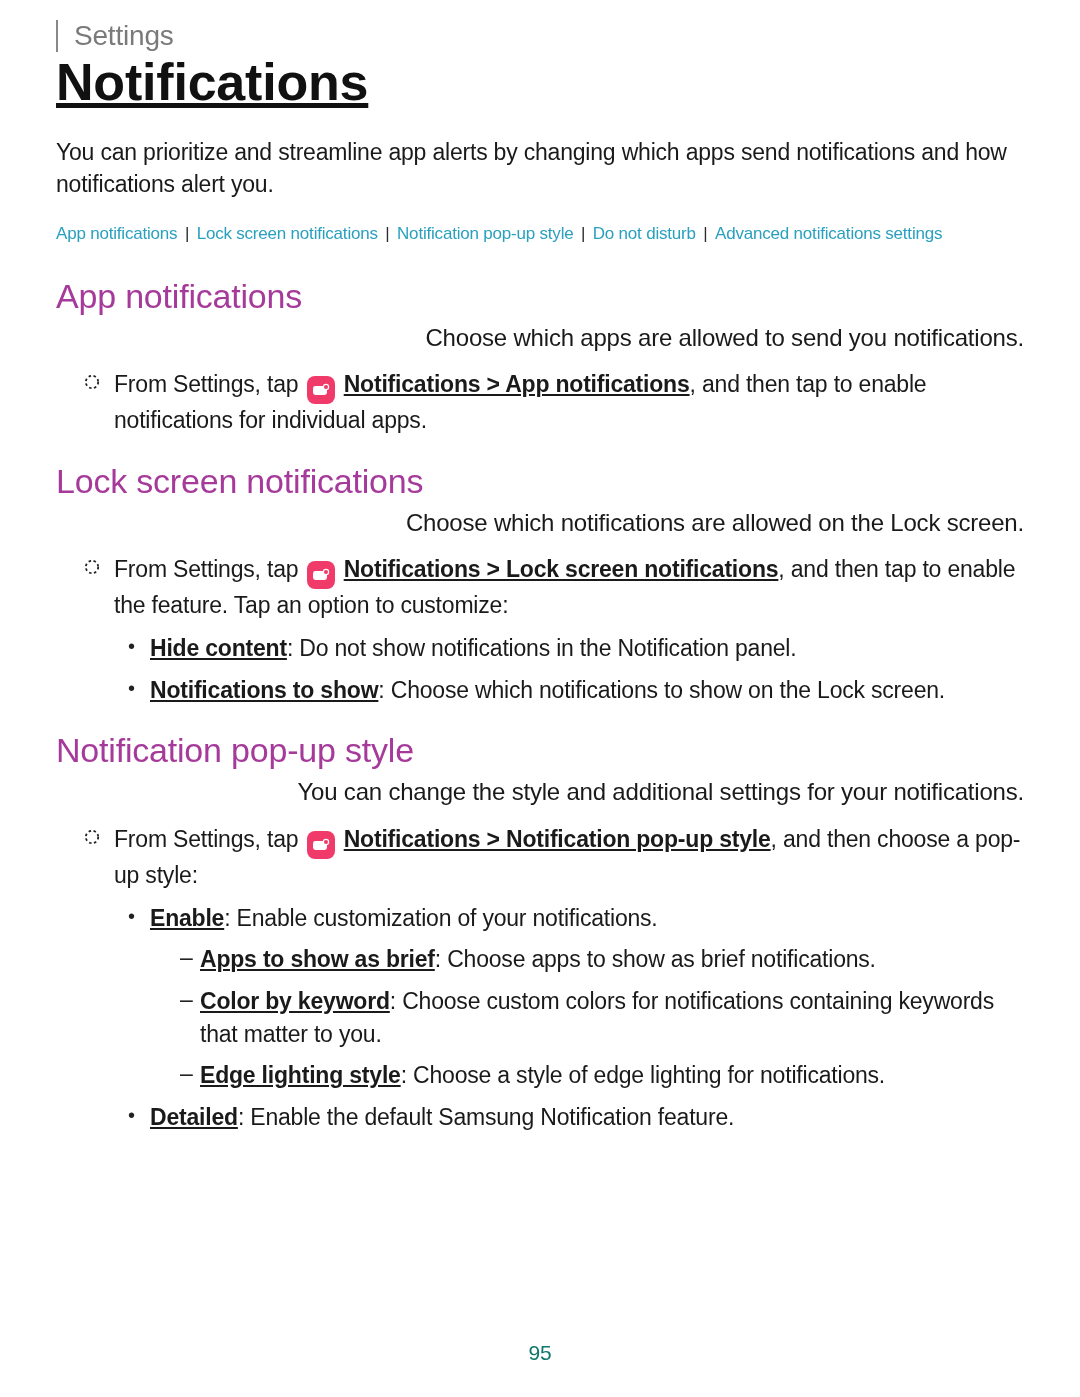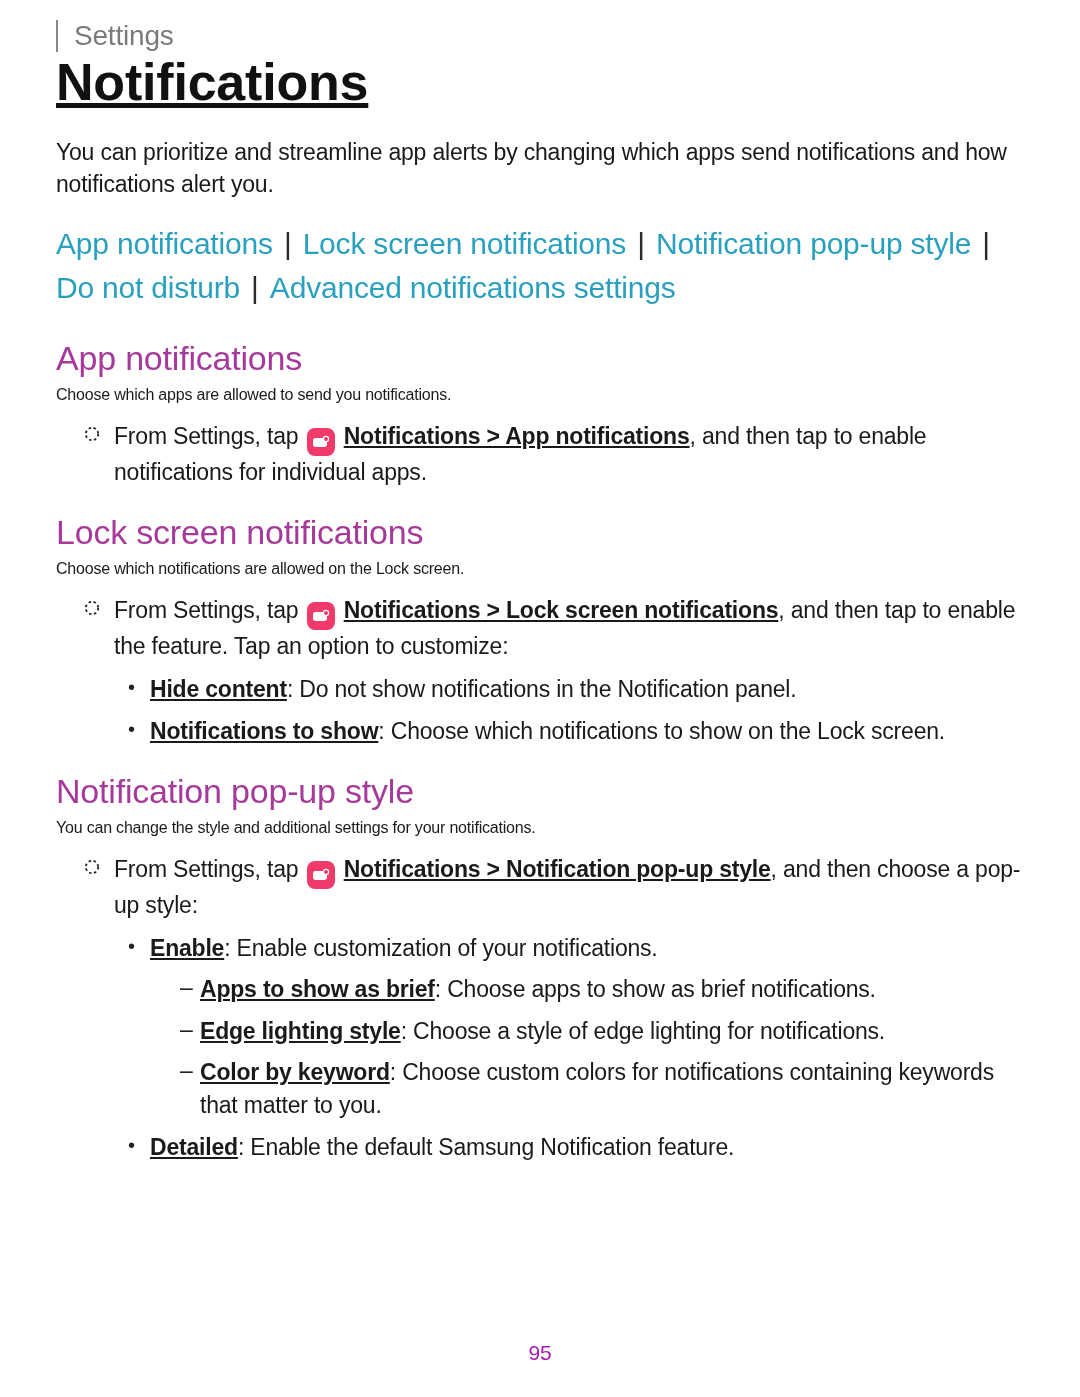--- a/index.html
+++ b/index.html
@@ -34,42 +34,43 @@
     margin: 0 0 24px 0;
     color: #111;
     text-decoration: underline;
   }
   p.intro {
     font-size: 23px;
     line-height: 1.4;
     margin: 16px 0 22px 0;
   }
   .links {
-    font-size: 30px;
+    font-size: 17px;
     line-height: 1.45;
     margin-bottom: 30px;
   }
   .links a {
     color: #2aa0bf;
     text-decoration: none;
   }
   .sep {
     color: #2a2a2a;
     padding: 0 3px;
   }
   h2.section {
     font-size: 34px;
     font-weight: 400;
     color: #a63a9a;
     margin: 24px 0 6px 0;
   }
   p.lead {
-    font-size: 16px;
+    font-size: 24px;
     margin: 6px 0 14px 0;
     line-height: 1.35;
+    text-align: right;
   }
   .step {
     display: flex;
     align-items: flex-start;
     margin: 10px 0 10px 28px;
     font-size: 23px;
     line-height: 1.45;
   }
   .ring-bullet {
     flex: 0 0 auto;
@@ -132,21 +133,21 @@
     top: -2px;
     color: #222;
   }
   .pagenum {
     position: absolute;
     bottom: 32px;
     left: 0;
     right: 0;
     text-align: center;
     font-size: 21px;
-    color: #a21caf;
+    color: #0f766e;
   }
 </style>
 </head>
 <body>
 
 <div class="page">
 
   <div class="crumb-wrap">
     <span class="crumb">Settings</span>
   </div>
@@ -223,21 +224,21 @@
           </svg>
       </span>
       <span class="b">Notifications &gt; Notification pop-up style</span><span>, and then choose a pop-up style:</span>
     </div>
   </div>
   <ul class="dotlist">
     <li>
       <span class="b">Enable</span><span>: Enable customization of your notifications.</span>
       <ul class="dashlist">
         <li><span class="b">Apps to show as brief</span><span>: Choose apps to show as brief notifications.</span></li>
+        <li><span class="b">Color by keyword</span><span>: Choose custom colors for notifications containing keywords that matter to you.</span></li>
         <li><span class="b">Edge lighting style</span><span>: Choose a style of edge lighting for notifications.</span></li>
-        <li><span class="b">Color by keyword</span><span>: Choose custom colors for notifications containing keywords that matter to you.</span></li>
       </ul>
     </li>
     <li><span class="b">Detailed</span><span>: Enable the default Samsung Notification feature.</span></li>
   </ul>
 
   <div class="pagenum">95</div>
 </div>
 
 </body></html>

